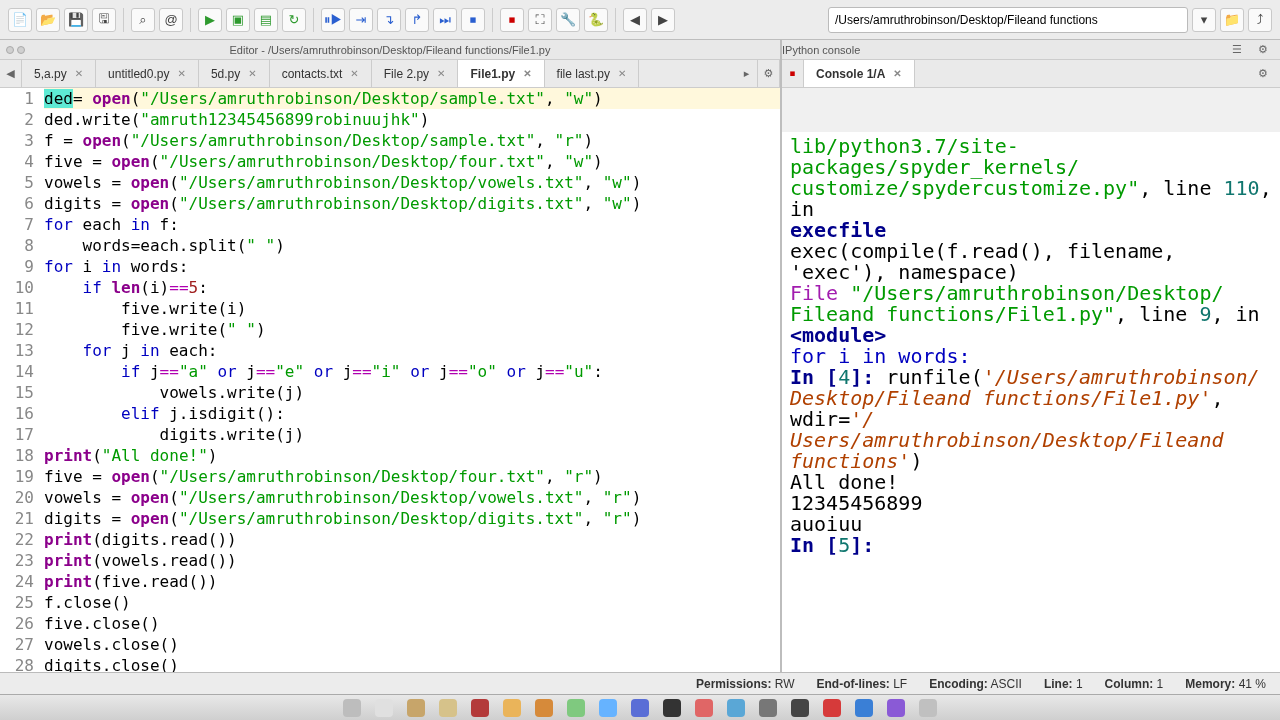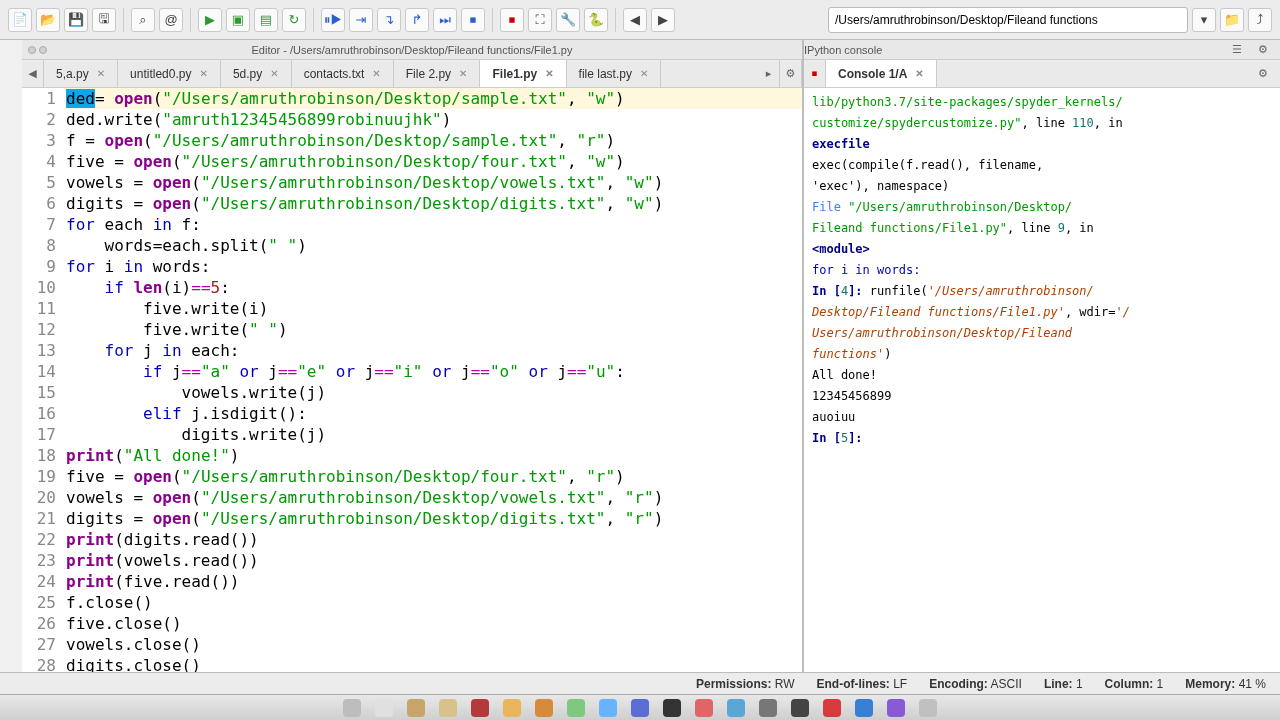--- a/index.html
+++ b/index.html
@@ -4,51 +4,51 @@
 <style>
 * { margin:0; padding:0; box-sizing:border-box; }
 body { font-family: Arial, Helvetica, sans-serif; font-size:12px; background:#f0f0f0; width:1280px; height:720px; overflow:hidden; position:relative; }
 .toolbar { height:40px; background:#ececec; border-bottom:1px solid #bdbdbd; display:flex; align-items:center; padding:0 8px; gap:4px; }
 .tb-btn { width:24px; height:24px; border:1px solid #c9c9c9; border-radius:3px; background:#fafafa; display:flex; align-items:center; justify-content:center; font-size:13px; cursor:pointer; color:#444; }
 .tb-sep { width:1px; height:24px; background:#ccc; margin:0 3px; }
 .tb-green { color:#2e9a2e; }
 .tb-blue { color:#2a5fd0; }
 .tb-path { margin-left:auto; display:flex; align-items:center; gap:4px; }
 .tb-path input { width:360px; height:24px; border:1px solid #bbb; border-radius:3px; padding:12px 6px; font-size:12px; background:#fff; }
-.main { display:flex; height:632px;padding-left:22px; }
+.main { display:flex; height:632px; }
 .left { width:782px; display:flex; flex-direction:column; border-right:2px solid #bdbdbd; }
 .right { flex:1; display:flex; flex-direction:column; }
 .pane-title { height:20px; background:#e8e8e8; border-bottom:1px solid #ccc; font-size:11px; color:#555; display:flex; align-items:center; justify-content:center; position:relative; }
 .pane-title .dots { position:absolute; left:6px; display:flex; gap:3px; }
 .pane-title .dot { width:8px; height:8px; border-radius:50%; background:#d0d0d0; border:1px solid #aaa; }
 .tabs { height:28px; background:#eaeaea; border-bottom:1px solid #ccc; display:flex; align-items:stretch; overflow:hidden; }
 .tab { padding:0 12px; display:flex; align-items:center; gap:8px; border-right:1px solid #ccc; cursor:pointer; font-size:12px; color:#333; white-space:nowrap; }
 .tab.active { background:#fff; font-weight:bold; }
 .tab .x { color:#888; font-size:10px; }
 .tab-nav { width:22px; display:flex; align-items:center; justify-content:center; border-right:1px solid #ccc; cursor:pointer; color:#666; font-size:11px;}
 .editor { flex:1; background:#fff; display:flex; overflow:hidden; font-family:"Menlo","Consolas",monospace; font-size:16px; line-height:21px; }
 .gutter { width:40px; text-align:right; padding-right:6px; color:#888; background:#fff; user-select:none;}
 .gutter div { height:21px; }
 .code { flex:1; white-space:pre; padding-left:4px; position:relative; }
 .code div { height:21px; }
 .hl-line { background:#fff8dc; }
-.hl-sel { background:#0ea5e9; }
+.hl-sel { background:#5eead4; }
 .kw { color:#0000c0; font-weight:normal; }
 .str { color:#009a00; }
 .num { color:#a02020; }
 .op { color:#b000b0; }
 .builtin { color:#8b008b; font-weight:bold; }
-.console { flex:1; background:#fff; font-family:"Menlo","Consolas",monospace; font-size:12px; line-height:21px; padding:4px 8px; overflow:hidden;}
+.console { flex:1; background:#fff; font-family:"Menlo","Consolas",monospace; font-size:20px; line-height:21px; padding:4px 8px; overflow:hidden;margin-top:44px;}
 .c-path { color:#009a00; }
 .c-red { color:#c00000; font-weight:bold; }
 .c-blue { color:#00008b; font-weight:bold; }
 .c-kw { color:#0000c0; }
 .c-str { color:#b04000;font-style:italic; }
 .c-num { color:#0f766e; }
-.c-gray { color:#3b82f6; }
+.c-gray { color:#a21caf; }
 .status { height:22px; background:#ececec; border-top:1px solid #bbb; display:flex; align-items:center; justify-content:flex-end; gap:22px; padding:0 14px; font-size:12px; color:#333; }
 .status .lbl { font-weight:bold; }
 .dock { height:26px; background:linear-gradient(#e8e8e8,#cfcfcf); border-top:1px solid #aaa; display:flex; align-items:center; justify-content:center; gap:14px; }
 .dock .di { width:18px; height:18px; border-radius:4px; }
 .gear-right { margin-left:auto; display:flex; gap:4px; padding:0 6px; }
 </style>
 </head>
 <body>
 
 <div class="toolbar">

